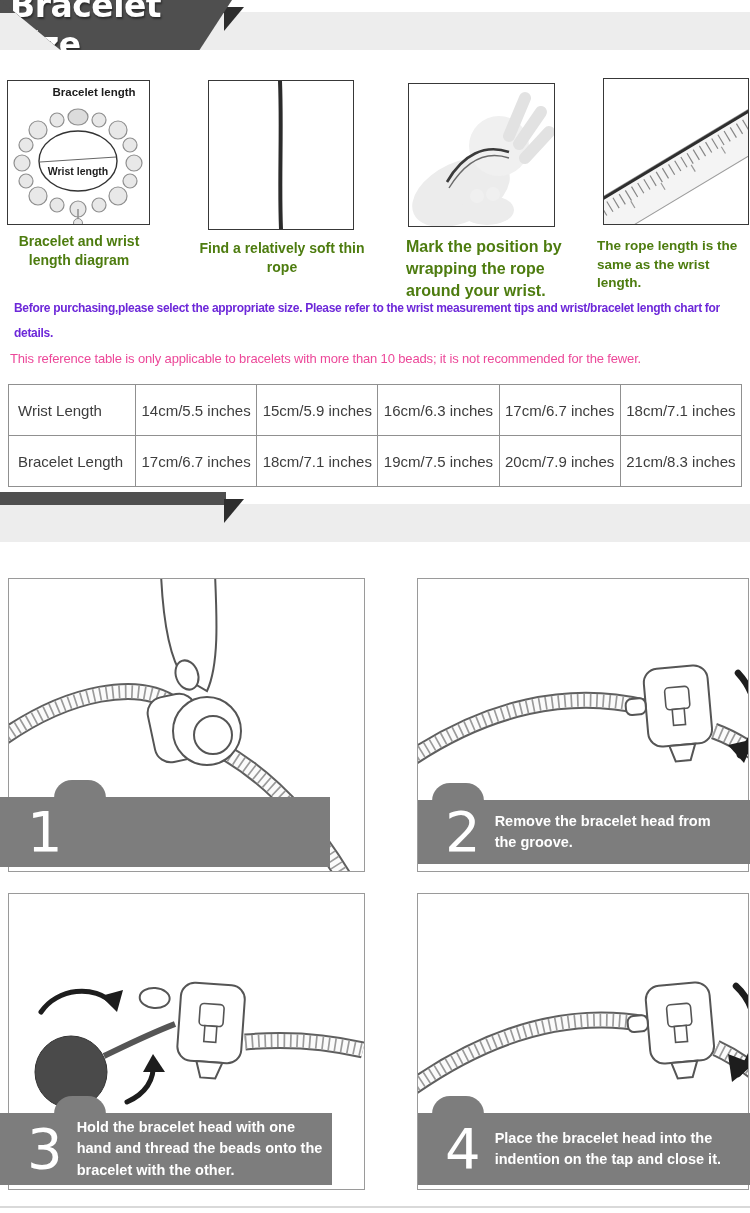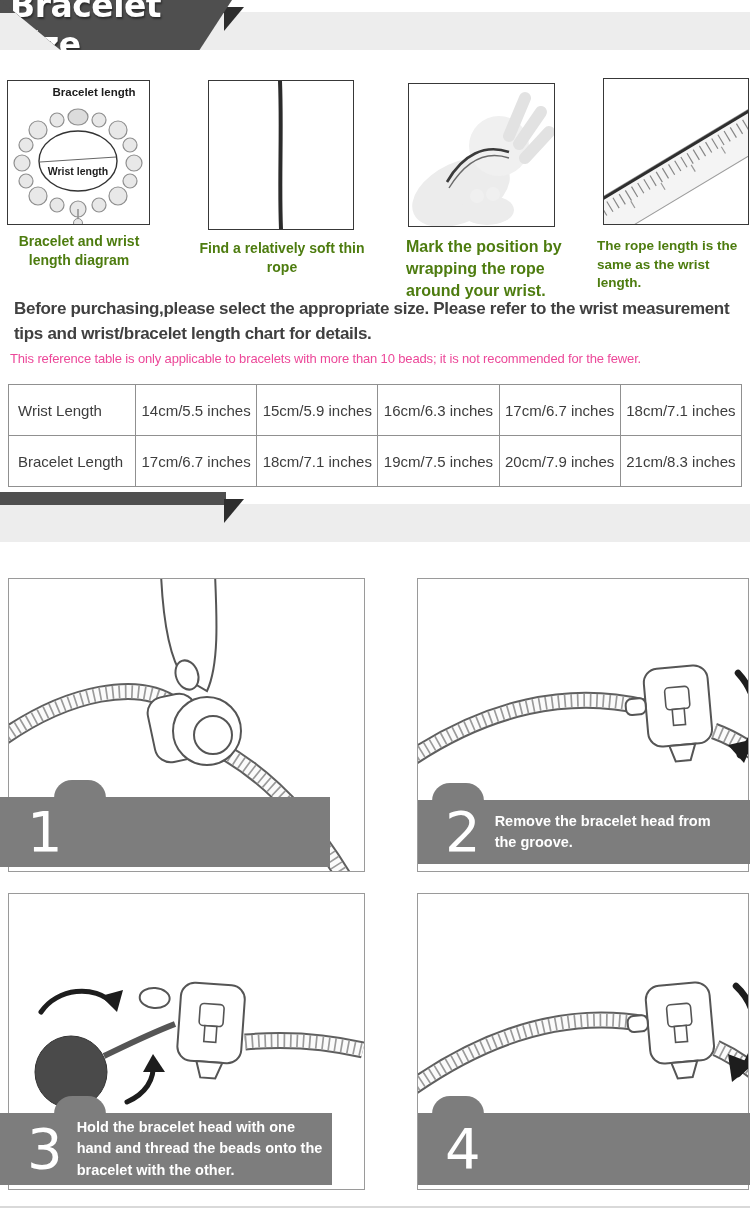--- a/index.html
+++ b/index.html
@@ -25,22 +25,22 @@
   #pbox2{left:208px;top:80px;width:144px;height:148px;}
   #pbox3{left:408px;top:83px;width:145px;height:142px;}
   #pbox4{left:603px;top:78px;width:144px;height:145px;}
   .photo-cap{position:absolute;font-weight:bold;color:#4d7c0f;line-height:1.38;}
   #pcap1{left:0;top:232px;width:158px;text-align:center;font-size:14px;}
   #pcap2{left:191px;top:239px;width:182px;text-align:center;font-size:14px;}
   #pcap3{left:406px;top:236px;width:162px;font-size:16px;}
   #pcap4{left:597px;top:237px;width:155px;font-size:13.5px;}
 
   
-  .note-bold{position:absolute;left:14px;top:296px;width:732px;font-size:17px;font-weight:bold;
-             line-height:25px;letter-spacing:-0.3px;color:#404040;}
+  .note-bold{position:absolute;left:14px;top:296px;width:732px;font-size:12px;font-weight:bold;
+             line-height:25px;letter-spacing:-0.3px;color:#6d28d9;}
   .note-red{position:absolute;left:10px;top:351px;width:740px;font-size:13px;font-weight:normal;
             letter-spacing:-0.15px;color:#ec4899;}
 
   
   .size-table{position:absolute;left:8px;top:384px;width:734px;border-collapse:collapse;
               font-size:15px;color:#3d3d3d;}
   .size-table td{border:1px solid #909090;height:48px;text-align:center;background:#fff;}
   .size-table td.rowlab{width:116px;text-align:left;padding-left:9px;}
 
   
@@ -291,16 +291,17 @@
         <rect class="la2" x="26" y="42" width="12" height="16"></rect>
         <path class="la" d="M20,78 L46,78 L40,94 L25,94 Z"></path>
         <rect class="la" x="-20" y="28" width="20" height="16" rx="6"></rect>
       </g>
       <path class="arr" d="M318,92 C342,114 344,156 320,180"></path>
       <polygon class="ah" points="314,188 336,170 310,160"></polygon>
     </svg>
   </div>
   <div class="step-bar bright" id="ubar4">
     <div class="step-num">4</div>
+    <div class="step-text">Place the bracelet head into the indention on the tap and close it.</div>
   </div>
 
   <div class="bottom-line"></div>
 </div>
 
 </body></html>

